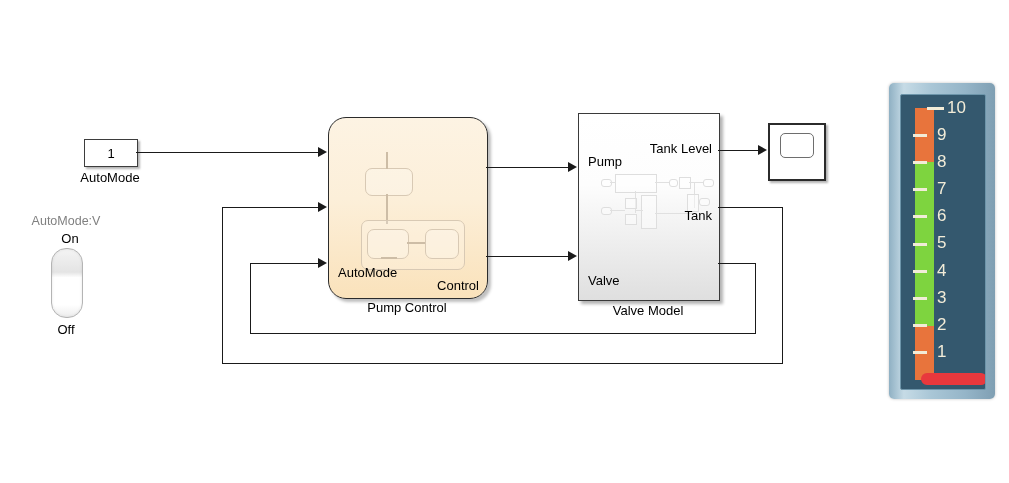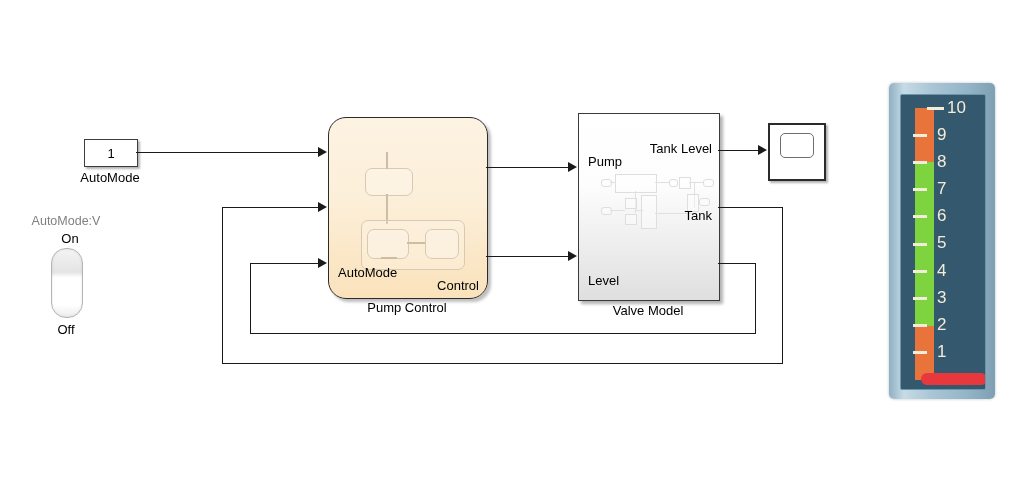--- a/index.html
+++ b/index.html
@@ -214,21 +214,21 @@
     <div class="ss" style="left:120px;top:84px; width:9px;  height:6px; border-radius:3px;"></div>
     <div class="ss-line" style="left:56px; top:77px; width:1.2px;height:22px;"></div>
     <div class="ss" style="left:46px; top:84px; width:10px; height:9px;"></div>
     <div class="ss" style="left:46px; top:100px; width:10px; height:9px;"></div>
     <div class="ss" style="left:62px; top:81px; width:14px; height:32px;"></div>
     <div class="ss" style="left:22px; top:93px; width:9px;  height:6px; border-radius:3px;"></div>
     <div class="ss-line" style="left:31px; top:96px; width:15px; height:1.2px;"></div>
     <div class="ss-line" style="left:56px; top:96px; width:8px;  height:1.2px;"></div>
     <div class="ss-line" style="left:76px; top:99px; width:40px; height:1.2px;"></div>
 
-    <span class="port" style="left:9px;  top:159px;">Level</span>
+    <span class="port" style="left:9px;  top:159px;">Valve</span>
     <span class="port" style="left:9px;  top:40px;">Pump</span>
 
     <span class="port right" style="left:133px; top:27px;">Tank Level</span>
     <span class="port right" style="left:133px; top:94px;">Tank</span>
     <span class="port right" style="left:133px; top:154px;margin-top:41px;">Low</span>
   </div>
   <div class="lbl center" id="model-caption">Valve Model</div>
 
   <div id="scope-block">
     <div id="scope-screen"></div>

